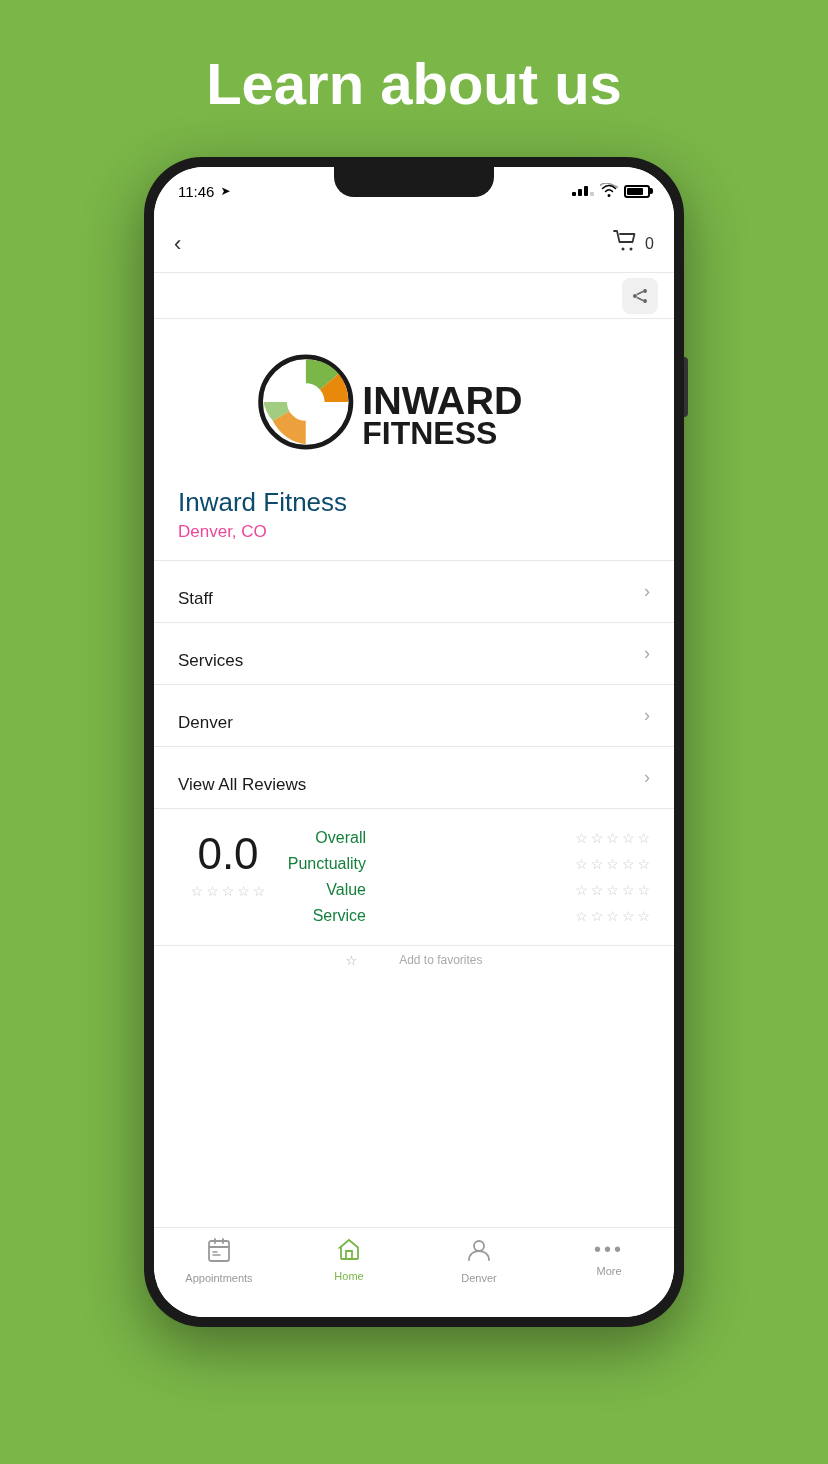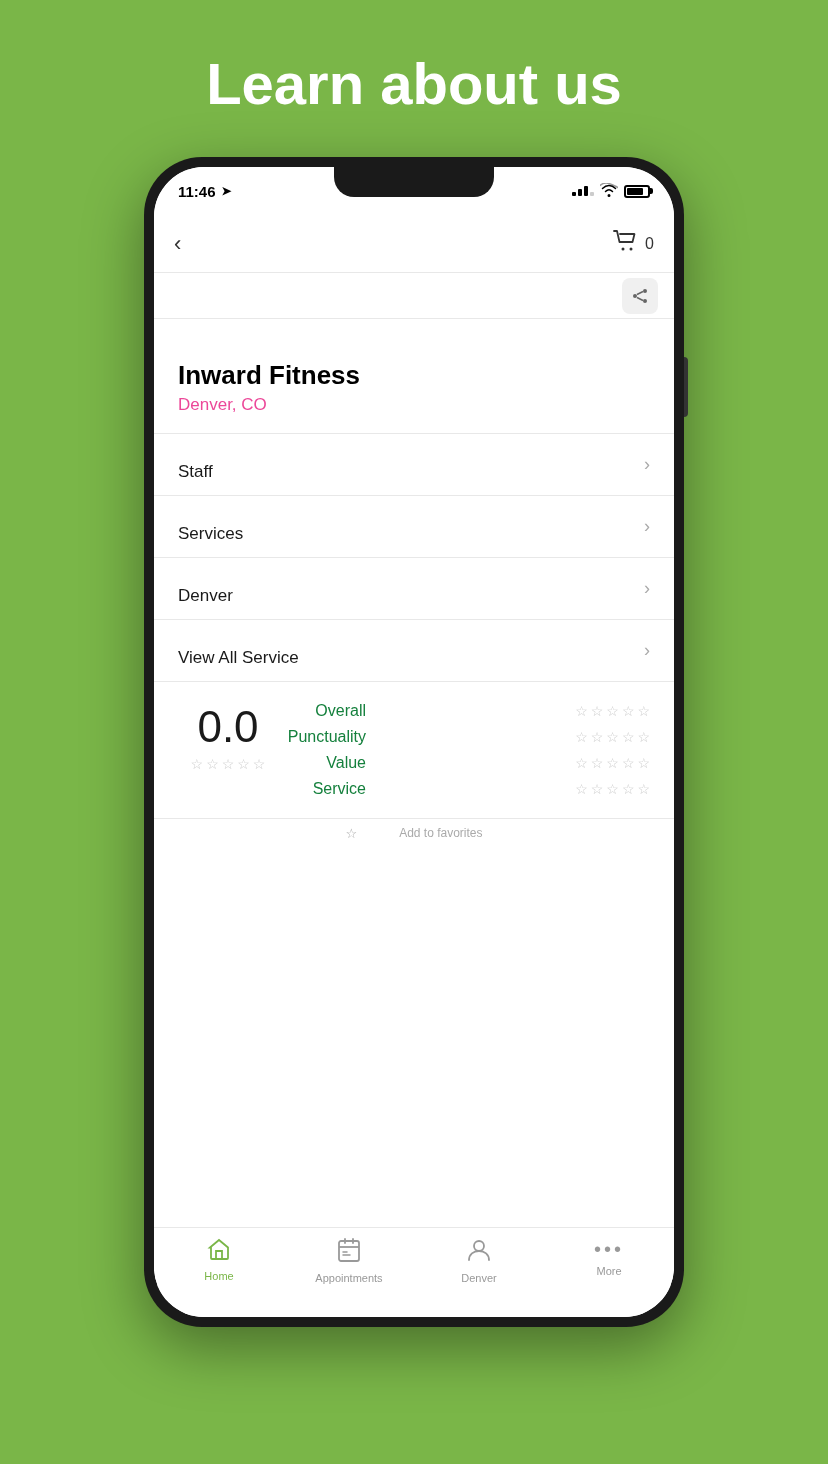--- a/index.html
+++ b/index.html
@@ -51,21 +51,21 @@
       display: flex;
       align-items: center;
       justify-content: space-between;
       padding: 0 24px;
       position: relative;
       flex-shrink: 0;
     }
 
     .status-bar-left {
       font-size: 15px;
-      font-weight: 700;
+      font-weight: 400;
       color: #000;
       display: flex;
       align-items: center;
       gap: 4px;
     }
 
     .status-bar-right {
       display: flex;
       align-items: center;
       gap: 6px;
@@ -211,24 +211,23 @@
     }
 
     
     .business-info {
       padding: 10px 24px 18px;
       border-bottom: 1px solid #e8e8e8;
     }
 
     .business-name {
       font-size: 26px;
-      font-weight: 700;
-      color: #000000;
+      font-weight: 400;
+      color: #0c4a6e;
       margin-bottom: 4px;
-      margin-top: 31px;
     }
 
     .business-location {
       font-size: 17px;
       color: #ec4899;
     }
 
     
     .menu-item {
       display: flex;
@@ -463,40 +462,61 @@
           <path d="M14 6a2 2 0 100-4 2 2 0 000 4z" fill="#666"></path>
           <path d="M4 11a2 2 0 100-4 2 2 0 000 4z" fill="#666"></path>
           <path d="M14 16a2 2 0 100-4 2 2 0 000 4z" fill="#666"></path>
           <path d="M6 10.5l6 3M6 7.5l6-3" stroke="#666" stroke-width="1.5"></path>
         </svg>
       </div>
     </div>
 
     <div class="scroll-content">
 
+      <div class="logo-area">
+        <svg class="logo-svg" viewBox="0 0 340 110" xmlns="http://www.w3.org/2000/svg">
+
+          <circle cx="55" cy="55" r="48" fill="none" stroke="#1a1a1a" stroke-width="5"></circle>
+
+          <path d="M55 55 L55 10 A45 45 0 0 1 90 25 Z" fill="#7ab648"></path>
+
+          <path d="M55 55 L90 25 A45 45 0 0 1 100 55 Z" fill="#e8890c"></path>
+
+          <path d="M55 55 L100 55 A45 45 0 0 1 55 100 Z" fill="#fff" opacity="0.9"></path>
+          <path d="M55 55 L55 100 A45 45 0 0 1 20 75 Z" fill="#e8890c" opacity="0.8"></path>
+          <path d="M55 55 L20 75 A45 45 0 0 1 10 55 Z" fill="#7ab648" opacity="0.7"></path>
+          <path d="M55 55 L10 55 A45 45 0 0 1 55 10 Z" fill="#fff" opacity="0.8"></path>
+
+          <circle cx="55" cy="55" r="20" fill="#fff"></circle>
+
+          <text x="115" y="68" font-family="-apple-system, Arial, sans-serif" font-weight="800" font-size="42" fill="#1a1a1a">INWARD</text>
+
+          <text x="115" y="100" font-family="-apple-system, Arial, sans-serif" font-weight="800" font-size="34" fill="#1a1a1a">FITNESS</text>
+        </svg>
+      </div>
 
       <div class="business-info">
         <div class="business-name">Inward Fitness</div>
         <div class="business-location">Denver, CO</div>
       </div>
 
       <div class="menu-item">
         <span class="menu-item-label">Staff</span>
         <span class="chevron">›</span>
       </div>
       <div class="menu-item">
         <span class="menu-item-label">Services</span>
         <span class="chevron">›</span>
       </div>
       <div class="menu-item">
         <span class="menu-item-label">Denver</span>
         <span class="chevron">›</span>
       </div>
       <div class="menu-item">
-        <span class="menu-item-label">View All Service</span>
+        <span class="menu-item-label">View All Reviews</span>
         <span class="chevron">›</span>
       </div>
 
       <div class="ratings-section">
         <div class="big-score">
           <div class="score-number">0.0</div>
           <div class="stars-row">
             <span class="star">☆</span>
             <span class="star">☆</span>
             <span class="star">☆</span>
@@ -553,40 +573,40 @@
       <div class="bottom-partial">
         <div class="bookmark-row">
           <span>☆</span>
           <span style="font-size:12px; color:#aaa;margin-left:36px;">Add to favorites</span>
         </div>
       </div>
 
     </div>
 
     <div class="bottom-nav">
-      <div class="nav-item active">
-        <span class="nav-icon">
-          <svg width="24" height="22" viewBox="0 0 24 22" fill="none">
-            <path d="M3 9.5L12 2l9 7.5V20a1 1 0 01-1 1H5a1 1 0 01-1-1V9.5z" stroke="#7ab648" stroke-width="1.8" fill="none"></path>
-            <path d="M9 21V13h6v8" stroke="#7ab648" stroke-width="1.8"></path>
-          </svg>
-        </span>
-        <span class="nav-label">Home</span>
-      </div>
       <div class="nav-item">
         <span class="nav-icon">
           <svg width="22" height="24" viewBox="0 0 22 24" fill="none">
             <rect x="1" y="3" width="20" height="20" rx="2" stroke="#999" stroke-width="1.8" fill="none"></rect>
             <path d="M1 9h20" stroke="#999" stroke-width="1.8"></path>
             <path d="M7 1v4M15 1v4" stroke="#999" stroke-width="1.8" stroke-linecap="round"></path>
             <path d="M5 14h4M5 17h7" stroke="#999" stroke-width="1.5" stroke-linecap="round"></path>
           </svg>
         </span>
         <span class="nav-label">Appointments</span>
       </div>
+      <div class="nav-item active">
+        <span class="nav-icon">
+          <svg width="24" height="22" viewBox="0 0 24 22" fill="none">
+            <path d="M3 9.5L12 2l9 7.5V20a1 1 0 01-1 1H5a1 1 0 01-1-1V9.5z" stroke="#7ab648" stroke-width="1.8" fill="none"></path>
+            <path d="M9 21V13h6v8" stroke="#7ab648" stroke-width="1.8"></path>
+          </svg>
+        </span>
+        <span class="nav-label">Home</span>
+      </div>
       <div class="nav-item">
         <span class="nav-icon">
           <svg width="22" height="24" viewBox="0 0 22 24" fill="none">
             <circle cx="11" cy="8" r="5" stroke="#999" stroke-width="1.8" fill="none"></circle>
             <path d="M1 22c0-5.5 4.5-9 10-9s10 3.5 10 9" stroke="#999" stroke-width="1.8" stroke-linecap="round" fill="none"></path>
           </svg>
         </span>
         <span class="nav-label">Denver</span>
       </div>
       <div class="nav-item">

